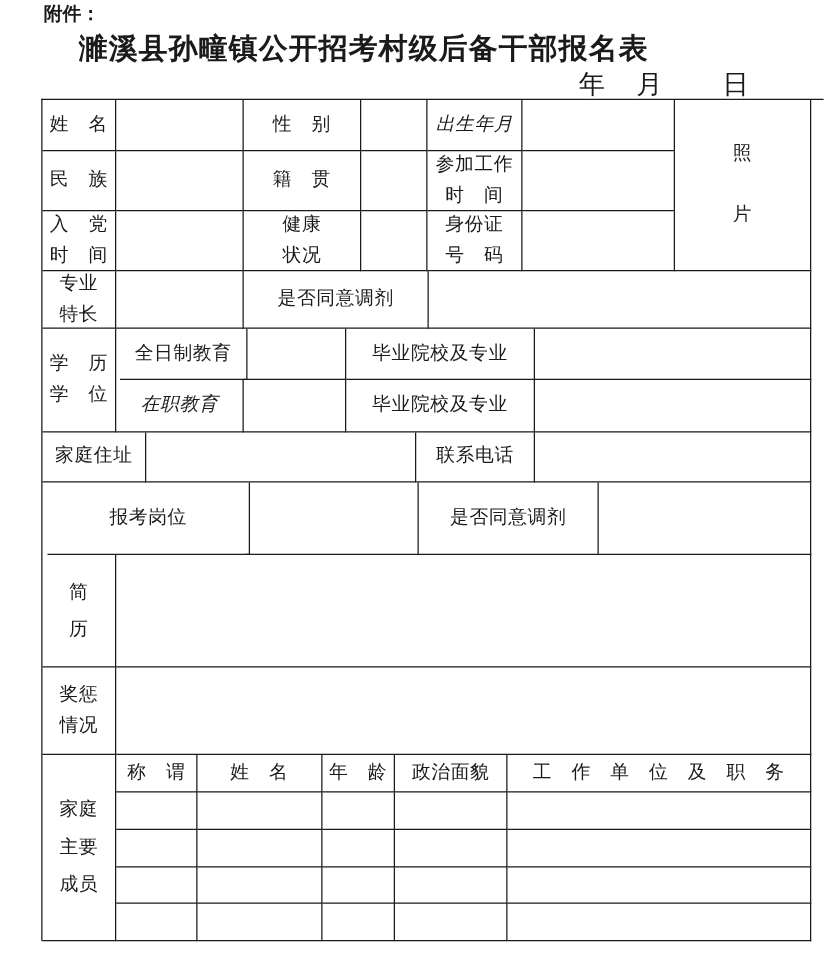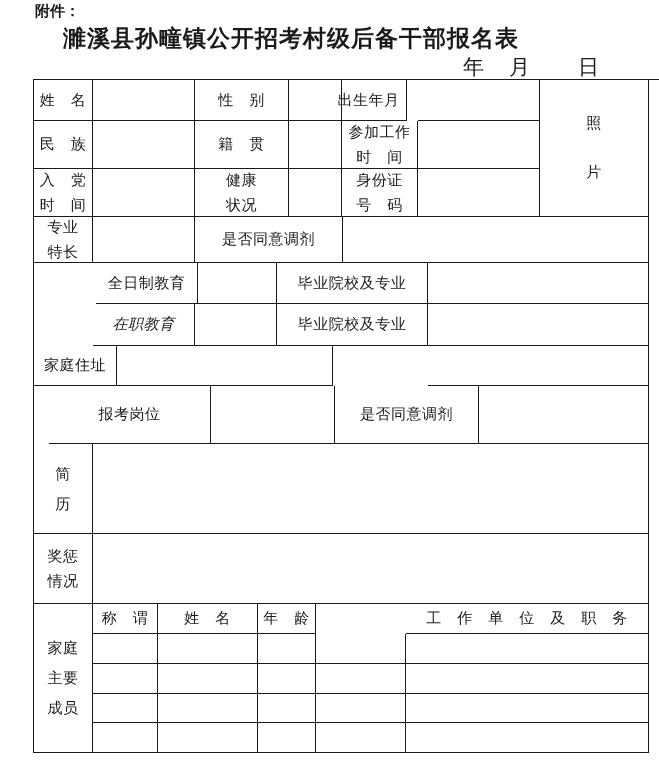--- a/index.html
+++ b/index.html
@@ -51,21 +51,21 @@
 
 <div class="page">
   <div class="attachment">附件：</div>
   <div class="title">濉溪县孙疃镇公开招考村级后备干部报名表</div>
   <div class="dateline">年　月　　日</div>
   <div class="form-table">
       <div class="cell" style="left: 0px; top: 0px; width: 59px; height: 41px;">姓　名</div>
       <div class="cell" style="left: 59px; top: 0px; width: 102px; height: 41px;"></div>
       <div class="cell" style="left: 161px; top: 0px; width: 94px; height: 41px;">性　别</div>
       <div class="cell" style="left: 255px; top: 0px; width: 53px; height: 41px;"></div>
-      <div class="cell" style="left: 297px; top: 0px; width: 76px; height: 41px;">出生年月</div>
+      <div class="cell" style="left: 308px; top: 0px; width: 76px; height: 41px; font-style: italic;">出生年月</div>
       <div class="cell" style="left: 384px; top: 0px; width: 122px; height: 41px;"></div>
       <div class="cell photo" style="left: 506px; top: 0px; width: 109px; height: 137px;">照
 片</div>
       <div class="cell" style="left: 0px; top: 41px; width: 59px; height: 48px;">民　族</div>
       <div class="cell" style="left: 59px; top: 41px; width: 102px; height: 48px;"></div>
       <div class="cell" style="left: 161px; top: 41px; width: 94px; height: 48px;">籍　贯</div>
       <div class="cell" style="left: 255px; top: 41px; width: 53px; height: 48px;"></div>
       <div class="cell" style="left: 308px; top: 41px; width: 76px; height: 48px;">参加工作
 时　间</div>
       <div class="cell" style="left: 384px; top: 41px; width: 122px; height: 48px;"></div>
@@ -76,47 +76,51 @@
 状况</div>
       <div class="cell" style="left: 255px; top: 89px; width: 53px; height: 48px;"></div>
       <div class="cell" style="left: 308px; top: 89px; width: 76px; height: 48px;">身份证
 号　码</div>
       <div class="cell" style="left: 384px; top: 89px; width: 122px; height: 48px;"></div>
       <div class="cell" style="left: 0px; top: 137px; width: 59px; height: 46px;">专业
 特长</div>
       <div class="cell" style="left: 59px; top: 137px; width: 102px; height: 46px;"></div>
       <div class="cell" style="left: 161px; top: 137px; width: 148px; height: 46px;">是否同意调剂</div>
       <div class="cell" style="left: 309px; top: 137px; width: 306px; height: 46px;"></div>
+      <div class="cell" style="left: 0px; top: 183px; width: 59px; height: 83px;">学　历
+学　位</div>
       <div class="cell" style="left: 62px; top: 183px; width: 102px; height: 41px;">全日制教育</div>
       <div class="cell" style="left: 161px; top: 183px; width: 82px; height: 41px;"></div>
       <div class="cell" style="left: 243px; top: 183px; width: 151px; height: 41px;">毕业院校及专业</div>
       <div class="cell" style="left: 394px; top: 183px; width: 221px; height: 41px;"></div>
       <div class="cell" style="left: 59px; top: 224px; width: 102px; height: 42px; font-style: italic;">在职教育</div>
       <div class="cell" style="left: 161px; top: 224px; width: 82px; height: 42px;"></div>
       <div class="cell" style="left: 243px; top: 224px; width: 151px; height: 42px;">毕业院校及专业</div>
       <div class="cell" style="left: 394px; top: 224px; width: 221px; height: 42px;"></div>
       <div class="cell" style="left: 0px; top: 266px; width: 83px; height: 40px;">家庭住址</div>
       <div class="cell" style="left: 83px; top: 266px; width: 216px; height: 40px;"></div>
+      <div class="cell" style="left: 299px; top: 266px; width: 95px; height: 40px;">联系电话</div>
       <div class="cell" style="left: 394px; top: 266px; width: 221px; height: 40px;"></div>
-      <div class="cell" style="left: 15px; top: 306px; width: 162px; height: 58px;">报考岗位</div>
+      <div class="cell" style="left: 4px; top: 306px; width: 162px; height: 58px;">报考岗位</div>
       <div class="cell" style="left: 162px; top: 306px; width: 139px; height: 58px;"></div>
       <div class="cell" style="left: 301px; top: 306px; width: 144px; height: 58px;">是否同意调剂</div>
       <div class="cell" style="left: 445px; top: 306px; width: 170px; height: 58px;"></div>
       <div class="cell spread" style="left: 0px; top: 364px; width: 59px; height: 90px;">简
 历</div>
       <div class="cell" style="left: 59px; top: 364px; width: 556px; height: 90px;"></div>
       <div class="cell" style="left: 0px; top: 454px; width: 59px; height: 70px;">奖惩
 情况</div>
       <div class="cell" style="left: 59px; top: 454px; width: 556px; height: 70px;"></div>
       <div class="cell spread" style="left: 0px; top: 524px; width: 59px; height: 149px;">家庭
 主要
 成员</div>
       <div class="cell" style="left: 59px; top: 524px; width: 65px; height: 30px;">称　谓</div>
       <div class="cell" style="left: 124px; top: 524px; width: 100px; height: 30px;">姓　名</div>
       <div class="cell" style="left: 224px; top: 524px; width: 58px; height: 30px;">年　龄</div>
+      <div class="cell" style="left: 282px; top: 524px; width: 90px; height: 30px;">政治面貌</div>
       <div class="cell" style="left: 372px; top: 524px; width: 243px; height: 30px;">工　作　单　位　及　职　务</div>
       <div class="cell" style="left: 59px; top: 554px; width: 65px; height: 30px;"></div>
       <div class="cell" style="left: 124px; top: 554px; width: 100px; height: 30px;"></div>
       <div class="cell" style="left: 224px; top: 554px; width: 58px; height: 30px;"></div>
       <div class="cell" style="left: 282px; top: 554px; width: 90px; height: 30px;"></div>
       <div class="cell" style="left: 372px; top: 554px; width: 243px; height: 30px;"></div>
       <div class="cell" style="left: 59px; top: 584px; width: 65px; height: 30px;"></div>
       <div class="cell" style="left: 124px; top: 584px; width: 100px; height: 30px;"></div>
       <div class="cell" style="left: 224px; top: 584px; width: 58px; height: 30px;"></div>
       <div class="cell" style="left: 282px; top: 584px; width: 90px; height: 30px;"></div>

